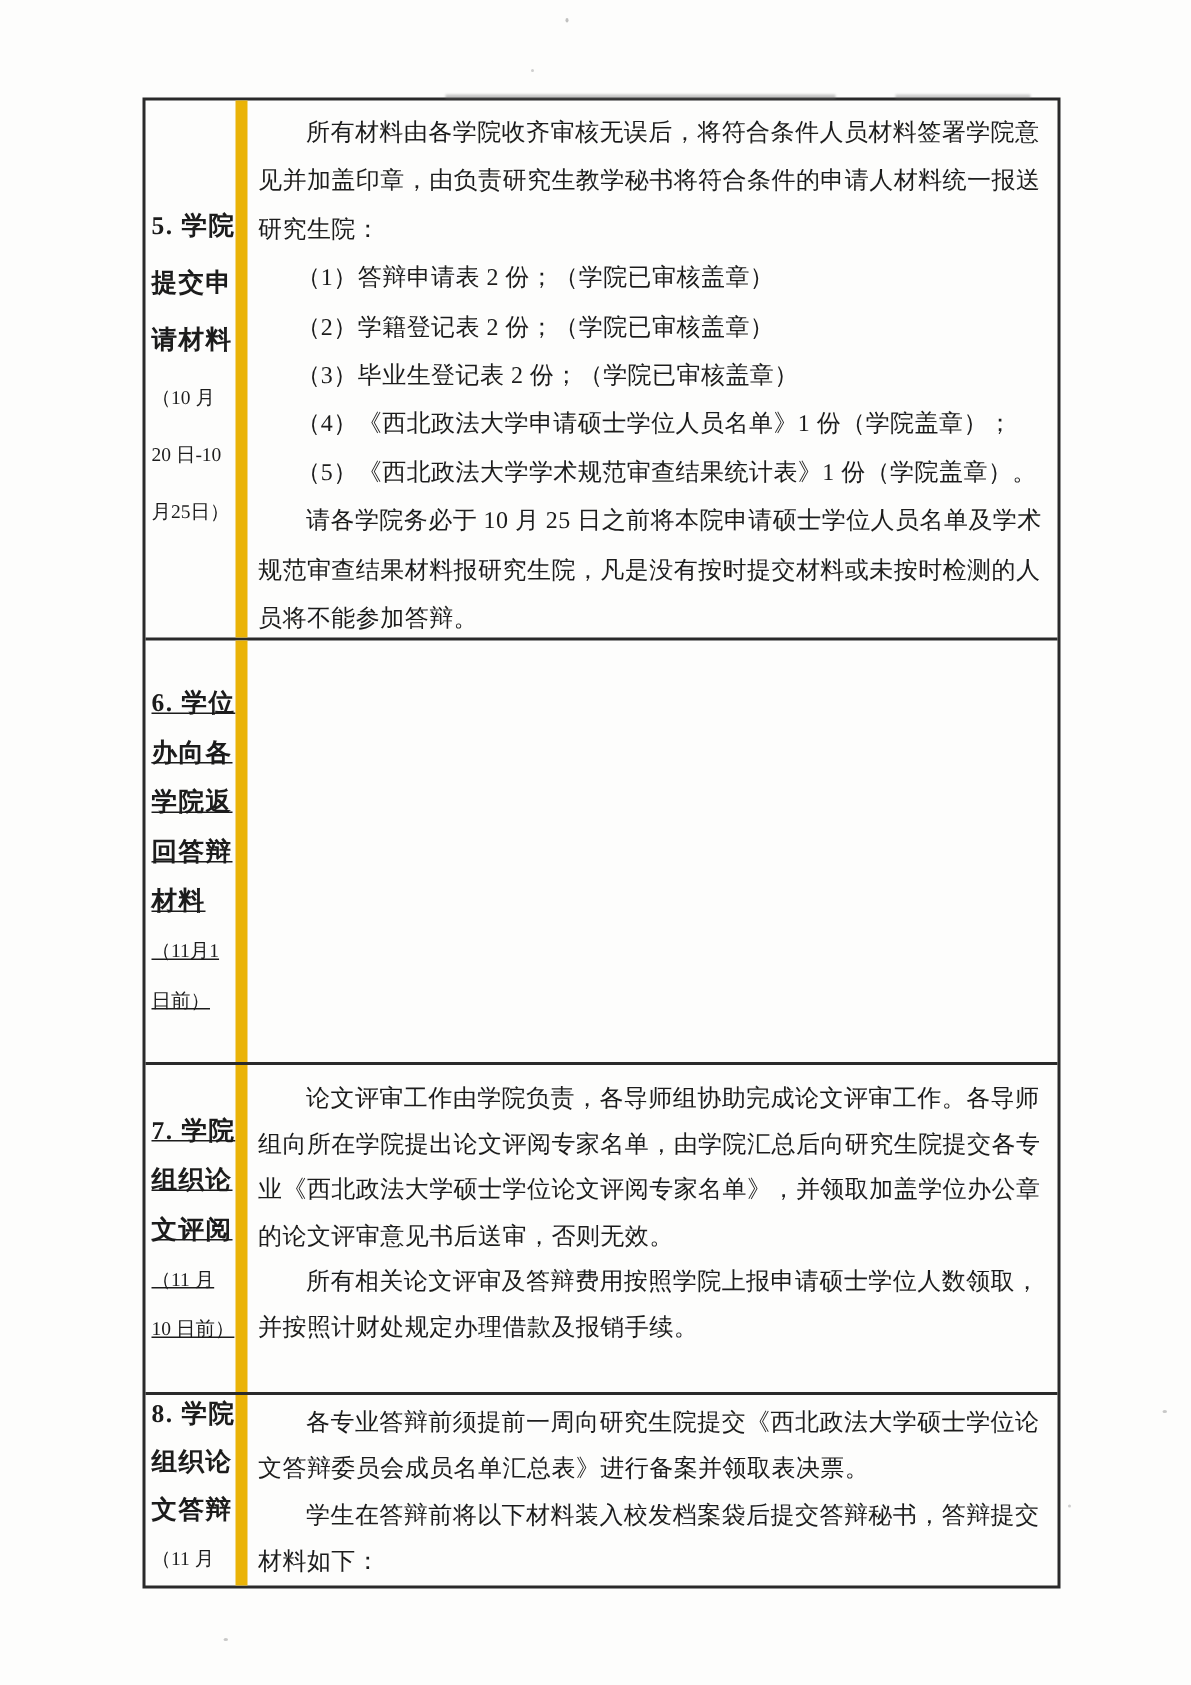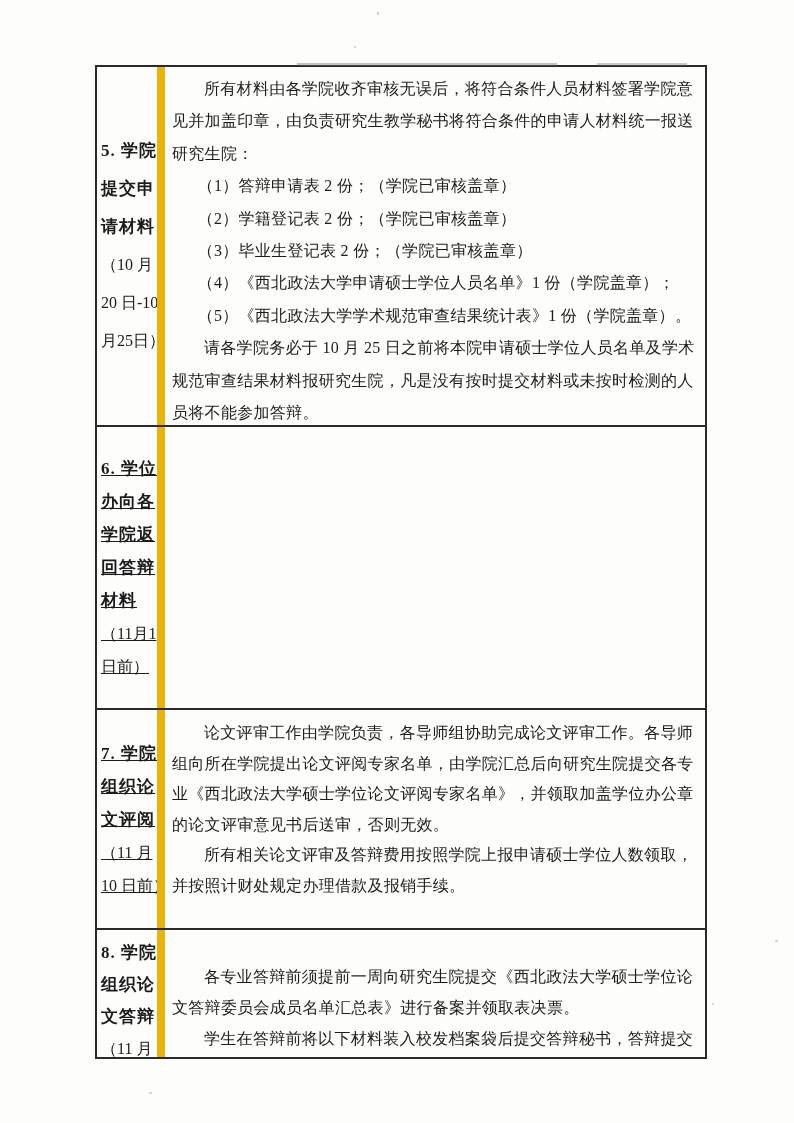--- a/index.html
+++ b/index.html
@@ -53,49 +53,49 @@
     width: 68px;
     flex-shrink: 0;
     border-right: 8px solid #eab308;
     box-sizing: border-box;
     display: flex;
     flex-direction: column;
     justify-content: center;
     padding: 2px 1px 2px 4px;
     overflow: hidden;
   }
-  .row-3 .label-cell { justify-content: center; padding-top: 16px; }
+  .row-3 .label-cell { justify-content: flex-end; padding-top: 16px; }
   .label-line {
     font-weight: bold;
     font-size: 17px;
     line-height: 38px;
     letter-spacing: 1px;
     white-space: nowrap;
   }
   .row-1 .label-line, .row-2 .label-line { line-height: 33px; text-decoration: underline; }
   .row-3 .label-line { line-height: 32px; }
   .label-line.note {
     font-weight: normal;
-    font-size: 16px;
+    font-size: 13px;
     letter-spacing: 0;
   }
 
   
   .content-cell {
     flex: 1;
     box-sizing: border-box;
     padding: 5px 8px 12px 7px;
     font-size: 16px;
     letter-spacing: .3px;
     overflow: hidden;
   }
   .row-0 .content-cell { line-height: 32.4px; padding-top: 6px; }
   .row-1 .content-cell { line-height: 31px;   padding-top: 5px; }
   .row-2 .content-cell { line-height: 30.5px; padding-top: 8px; }
-  .row-3 .content-cell { line-height: 31px;   padding-top: 3px; margin-top: 28px; }
+  .row-3 .content-cell { line-height: 31px;   padding-top: 3px; }
 
   .content-cell p { margin: 0; }
   .p-para    { text-indent: 2em; }
   .p-list    { padding-left: 1.6em; }
   .p-list-sm { padding-left: 0.9em; }
 
   
   .speck {
     position: absolute;
     border-radius: 50%;

